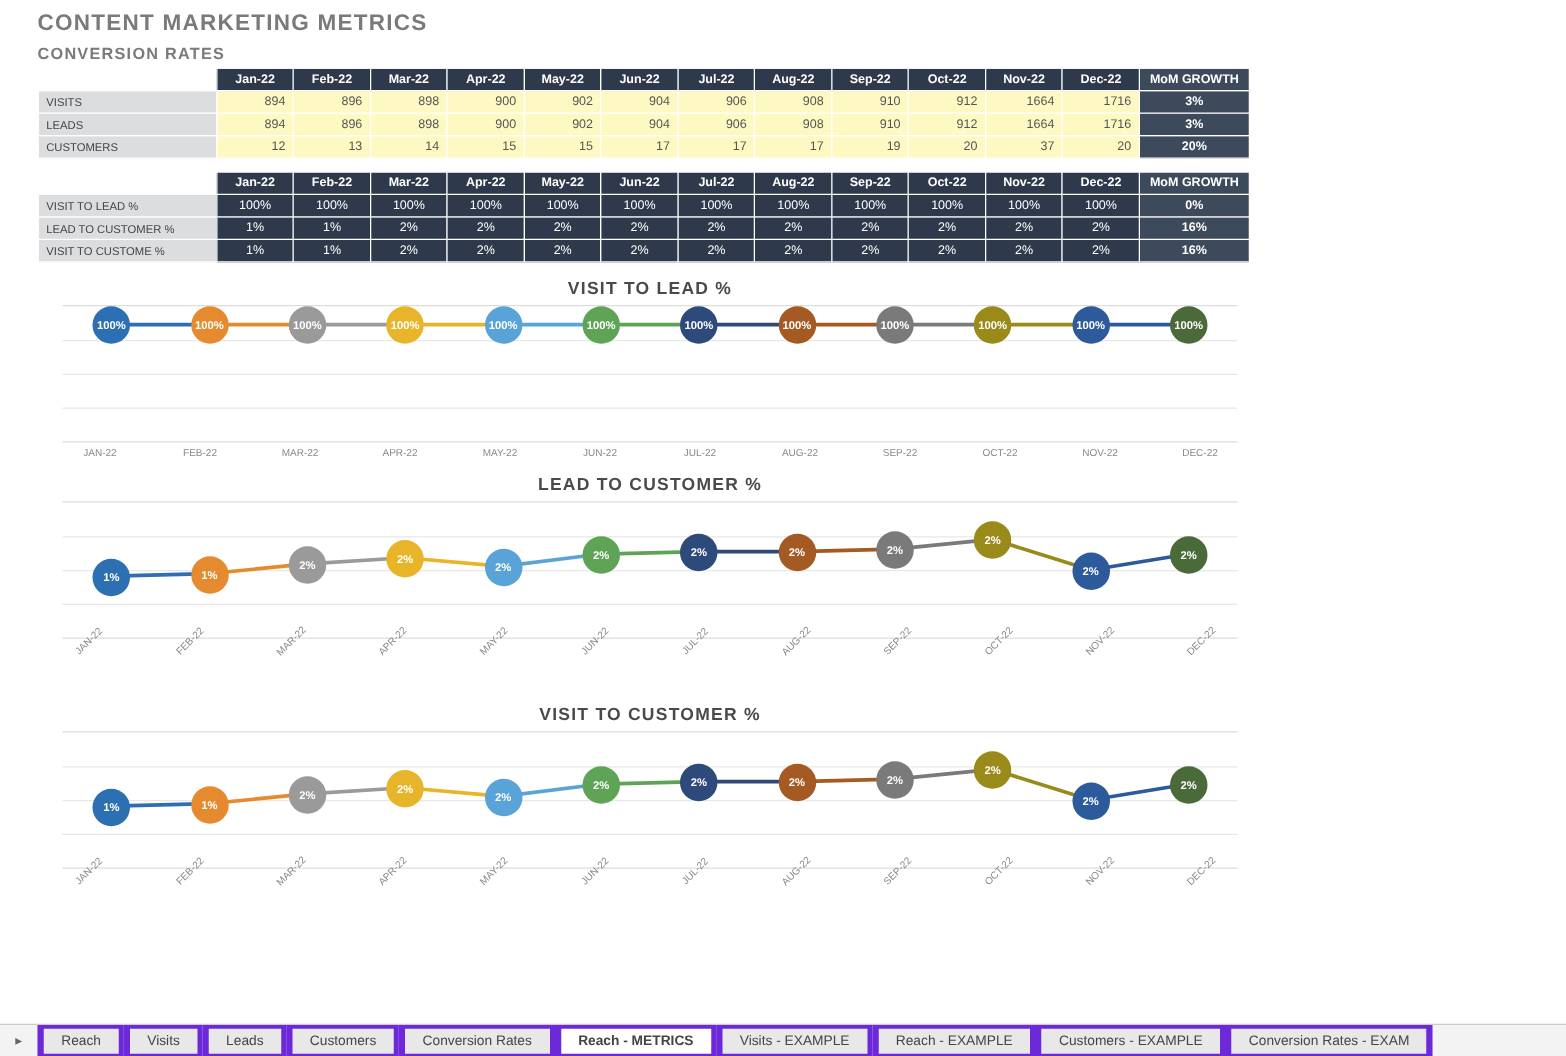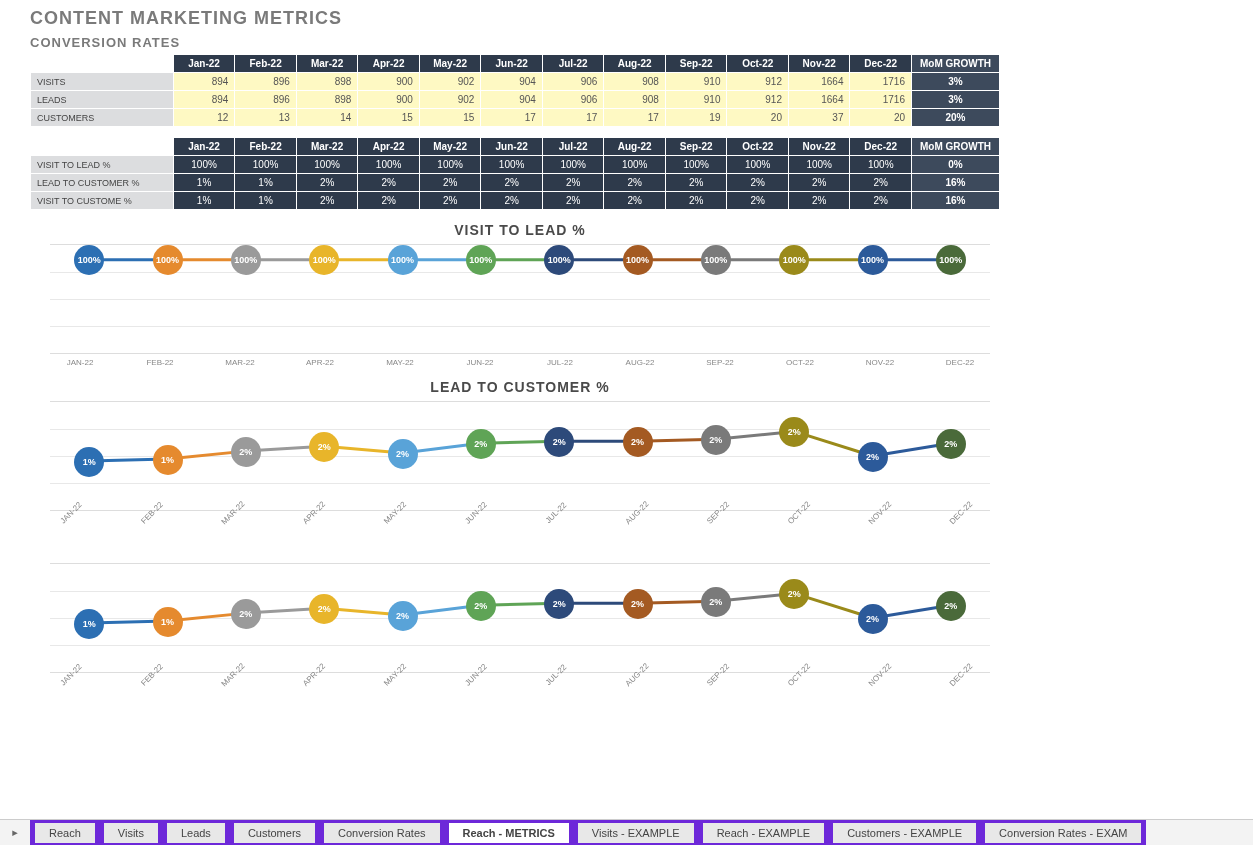--- a/index.html
+++ b/index.html
@@ -279,20 +279,21 @@
           <span>JUN-22</span>
           <span>JUL-22</span>
           <span>AUG-22</span>
           <span>SEP-22</span>
           <span>OCT-22</span>
           <span>NOV-22</span>
           <span>DEC-22</span>
         </div>
       </div>
       <div class="chart-block">
+        <div class="chart-title">VISIT TO CUSTOMER %</div>
         <div class="plot">
           <div class="grid" style="top: 25%;"></div>
           <div class="grid" style="top: 50%;"></div>
           <div class="grid" style="top: 75%;"></div>
           <svg class="lines" viewBox="0 0 940 110" preserveAspectRatio="none">
             <line x1="39.166666666666664" y1="60" x2="117.5" y2="58" stroke="#2c6fb3" stroke-width="3"></line>
             <line x1="117.5" y1="58" x2="195.83333333333334" y2="50" stroke="#e58a2e" stroke-width="3"></line>
             <line x1="195.83333333333334" y1="50" x2="274.1666666666667" y2="45" stroke="#9a9a9a" stroke-width="3"></line>
             <line x1="274.1666666666667" y1="45" x2="352.5" y2="52" stroke="#e8b52a" stroke-width="3"></line>
             <line x1="352.5" y1="52" x2="430.8333333333333" y2="42" stroke="#59a3d8" stroke-width="3"></line>

